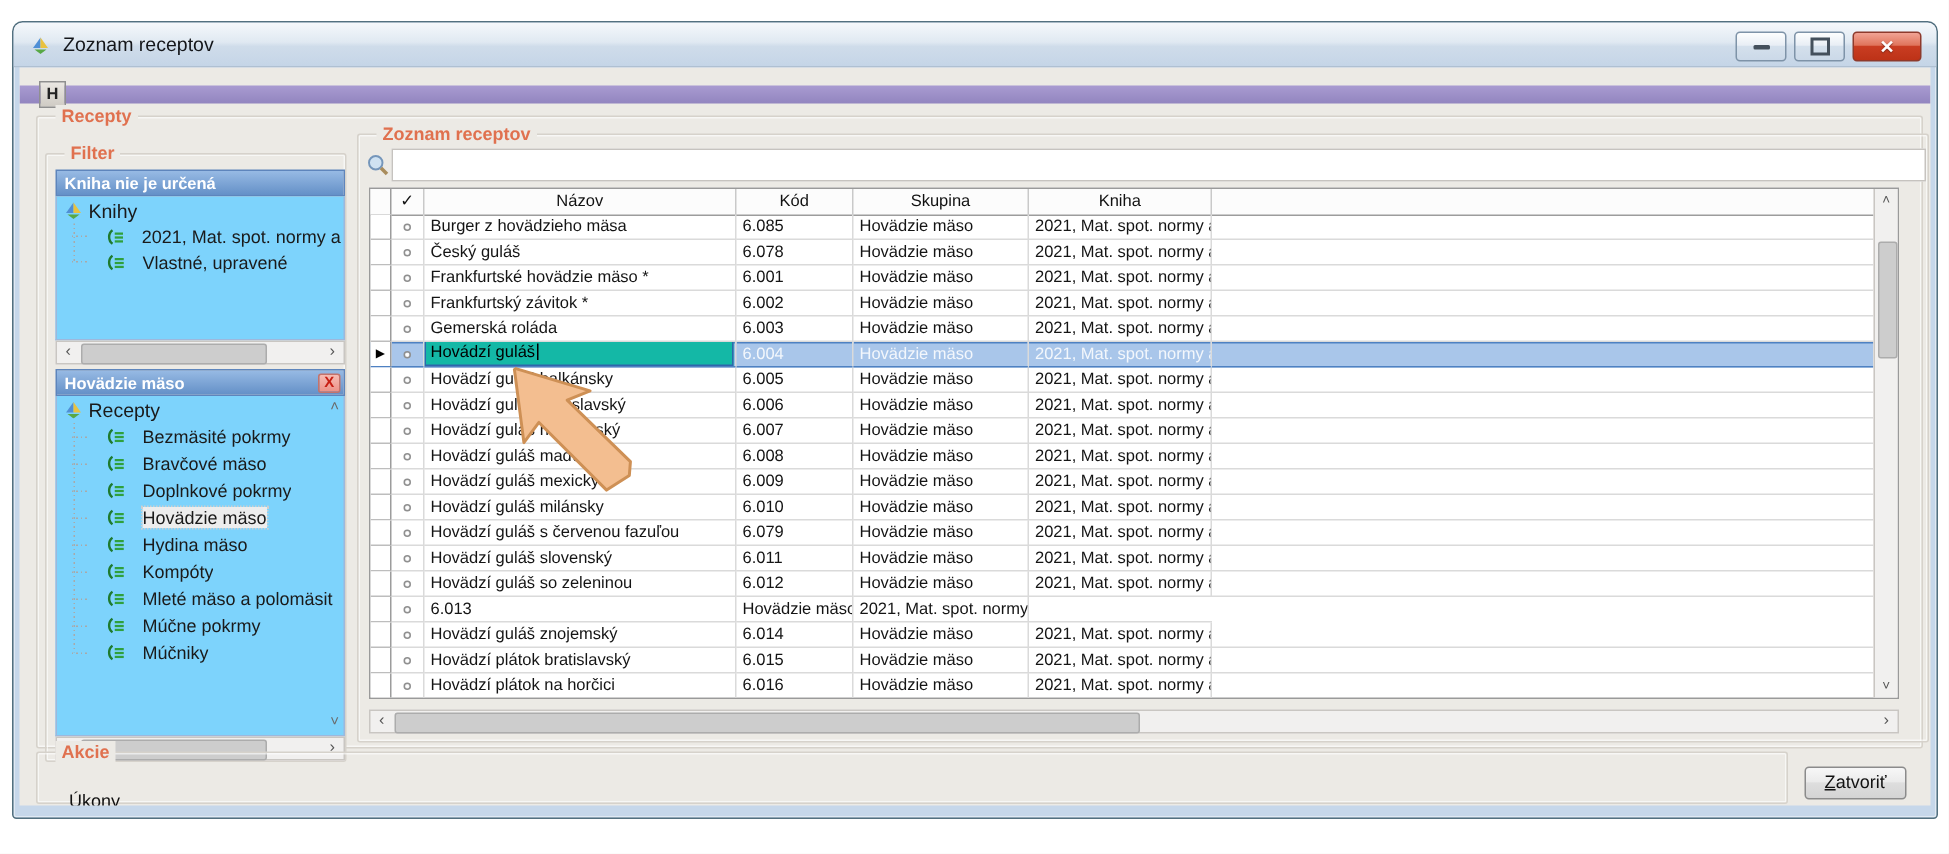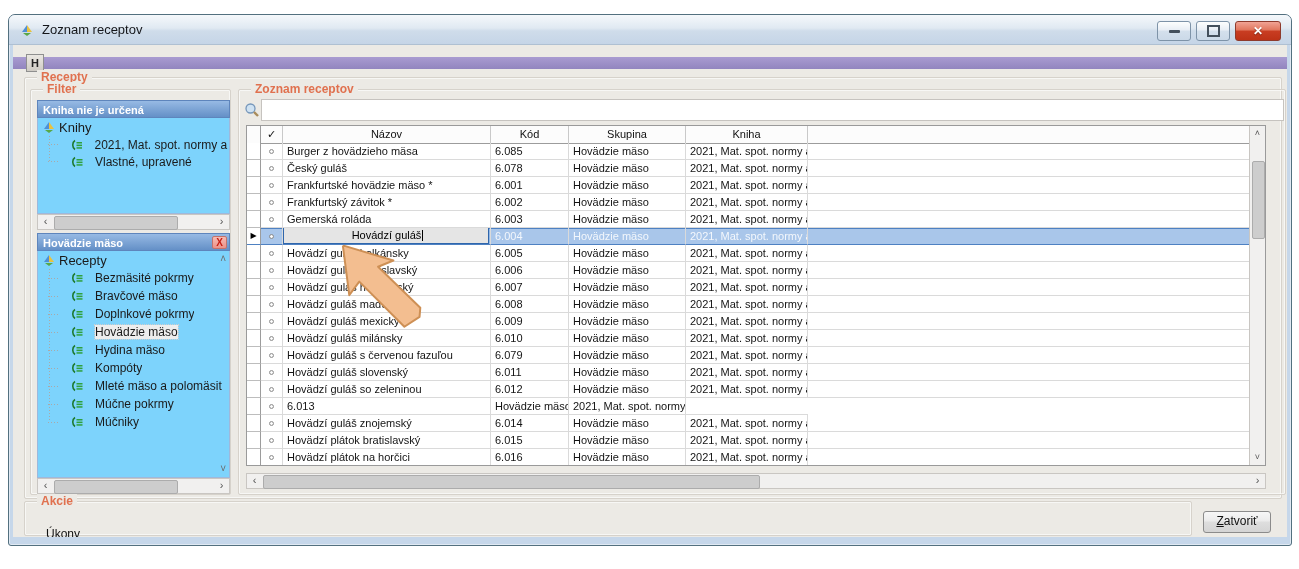--- a/index.html
+++ b/index.html
@@ -29,21 +29,21 @@
     background:linear-gradient(#A99BD1,#9285BF);}
   .htab{position:absolute;left:13px;top:9px;width:18px;height:18px;box-sizing:border-box;
     background:linear-gradient(#EAE7E2,#CFCBC4);border:1px solid #8F8F8F;
     font-weight:bold;font-size:11px;line-height:16px;text-align:center;color:#222;}
 
   
   .grp{position:absolute;border:1px solid #D6D2CB;border-radius:2px;box-shadow:inset 0 0 0 1px rgba(255,255,255,.6);}
   .glabel{position:absolute;top:-8px;left:12px;background:#ECEAE5;padding:0 4px;
     color:#E0714F;font-weight:bold;font-size:12px;white-space:nowrap;}
   #grpRecepty{left:11px;top:32px;width:1256px;height:420px;}
-  #grpFilter{left:17px;top:44px;width:199px;height:404px;}
+  #grpFilter{left:17px;top:57px;width:199px;height:404px;}
   #grpList{left:225px;top:44px;width:1046px;height:404px;}
   #grpAkcie{left:11px;top:456px;width:1166px;height:33px;}
 
   
   .panel{position:absolute;width:193px;}
   #panel1{left:6px;top:10px;height:130px;}
   #panel2{left:6px;top:143px;height:261px;}
   .phead{position:absolute;left:0;top:0;right:0;height:18px;box-sizing:border-box;
     background:linear-gradient(#97BAE4,#6490C7);border:1px solid #5E85BC;
     color:#fff;font-weight:bold;font-size:11px;padding:3px 0 0 5px;}
@@ -94,23 +94,23 @@
   .tc.gut{padding:0;border-right:1px solid #9C9C9C;border-bottom:1px solid #BDBDBD;background:#fff;
     text-align:center;font-size:8px;line-height:16px;color:#000;}
   .tc.bul{padding:0;display:flex;align-items:center;justify-content:center;}
   .dot{width:5px;height:5px;border:1px solid #8F8F8F;border-radius:50%;box-sizing:border-box;
     background:radial-gradient(#fff 30%,#DDD);}
   .trow.sel{background:#A9C6EA;}
   .trow.sel .tc{color:#F3F7FC;border-bottom-color:#4E81C2;
     box-shadow:inset 0 1px 0 #4E81C2;}
   .trow.sel .tc.gut{background:#fff;color:#000;box-shadow:none;border-bottom-color:#4E81C2;}
   .namecell{position:relative;}
-  .editbox{position:absolute;left:0;top:-1px;bottom:0;right:1px;background:#e5e5e5;
+  .editbox{position:absolute;left:0;top:-1px;bottom:0;right:1px;background:#14b8a6;
     border:1px solid #2F66AC;box-shadow:0 0 2px #6FA0D8;color:#000;font-size:11px;
-    line-height:15px;padding-left:3px;white-space:nowrap;overflow:hidden;text-align:center;}
+    line-height:15px;padding-left:3px;white-space:nowrap;overflow:hidden;}
   .caret{display:inline-block;width:1px;height:11px;background:#000;vertical-align:-2px;margin-left:1px;}
 
   
   #vscroll{position:absolute;right:0;top:0;bottom:0;width:16px;background:#F1F0EF;border-left:1px solid #C9C6C2;box-sizing:border-box;}
   #vscroll .va{position:absolute;left:0;width:15px;height:15px;text-align:center;color:#555;font-size:9px;line-height:14px;cursor:default;}
   #vscroll .up{top:0;} #vscroll .dn{bottom:0;}
   #vthumb{position:absolute;left:2px;width:11px;top:35px;height:76px;background:#CDCDCD;border:1px solid #ACACAC;border-radius:2px;}
   #ths{position:absolute;left:233px;top:428px;width:1020px;height:16px;box-sizing:border-box;
     background:#F1F0EF;border:1px solid #C9C6C2;}
 

